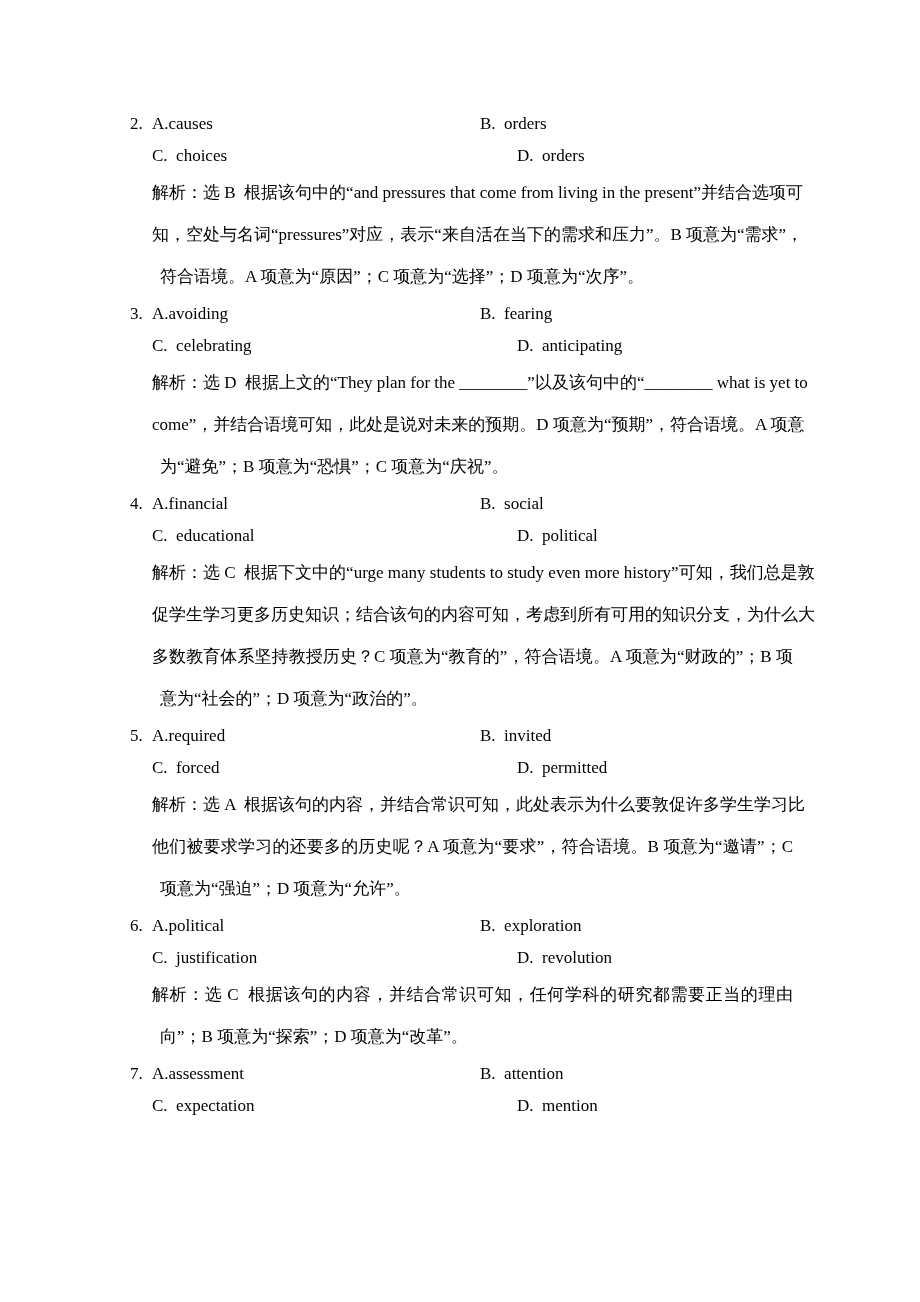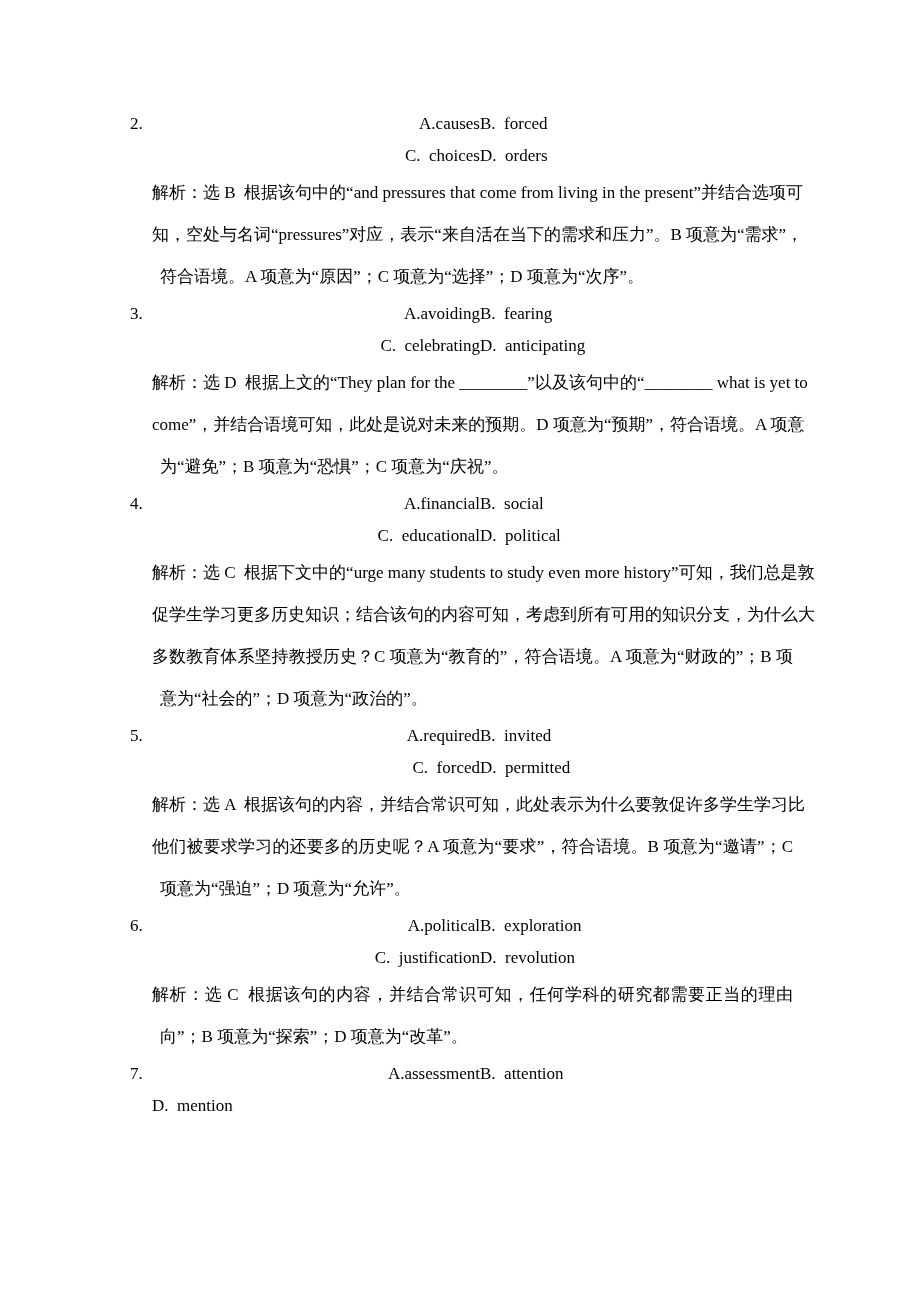--- a/index.html
+++ b/index.html
@@ -20,29 +20,28 @@
     width: 920px;
     height: 1302px;
     padding: 108px 127px 0 130px;
   }
   .question { margin: 0; }
   .q-row {
     display: flex;
     line-height: 32px;
     align-items: baseline;
   }
-  .q-row.indent { padding-left: 22px; }
+  .q-row.indent { padding-left: 22px; gap: 37px; }
   .qnum {
     flex: 0 0 22px;
     white-space: pre;
   }
   .cell-a {
     flex: 0 0 328px;
     white-space: pre;
-    text-align: right;
   }
   .cell-b {
     flex: 1 1 auto;
     white-space: pre;
   }
   .expl {
     margin-left: 22px;
     width: 641px;
     line-height: 42px;
   }
@@ -58,21 +57,21 @@
 </style>
 </head>
 <body>
 
 <div class="page">
 
   <section class="question">
     <div class="q-row">
       <span class="qnum">2.</span>
       <span class="cell-a">A.causes</span>
-      <span class="cell-b">B.  forced</span>
+      <span class="cell-b">B.  orders</span>
     </div>
     <div class="q-row indent">
       <span class="cell-a">C.  choices</span>
       <span class="cell-b">D.  orders</span>
     </div>
     <div class="expl">
       <div class="expl-line">解析：选 B  根据该句中的“and pressures that come from living in the present”并结合选项可</div>
       <div class="expl-line">知，空处与名词“pressures”对应，表示“来自活在当下的需求和压力”。B 项意为“需求”，</div>
       <div class="expl-line">符合语境。A 项意为“原因”；C 项意为“选择”；D 项意为“次序”。</div>
     </div>
@@ -146,17 +145,18 @@
     </div>
   </section>
 
   <section class="question">
     <div class="q-row">
       <span class="qnum">7.</span>
       <span class="cell-a">A.assessment</span>
       <span class="cell-b">B.  attention</span>
     </div>
     <div class="q-row indent">
+      <span class="cell-a">C.  expectation</span>
       <span class="cell-b">D.  mention</span>
     </div>
   </section>
 
 </div>
 
 </body></html>

